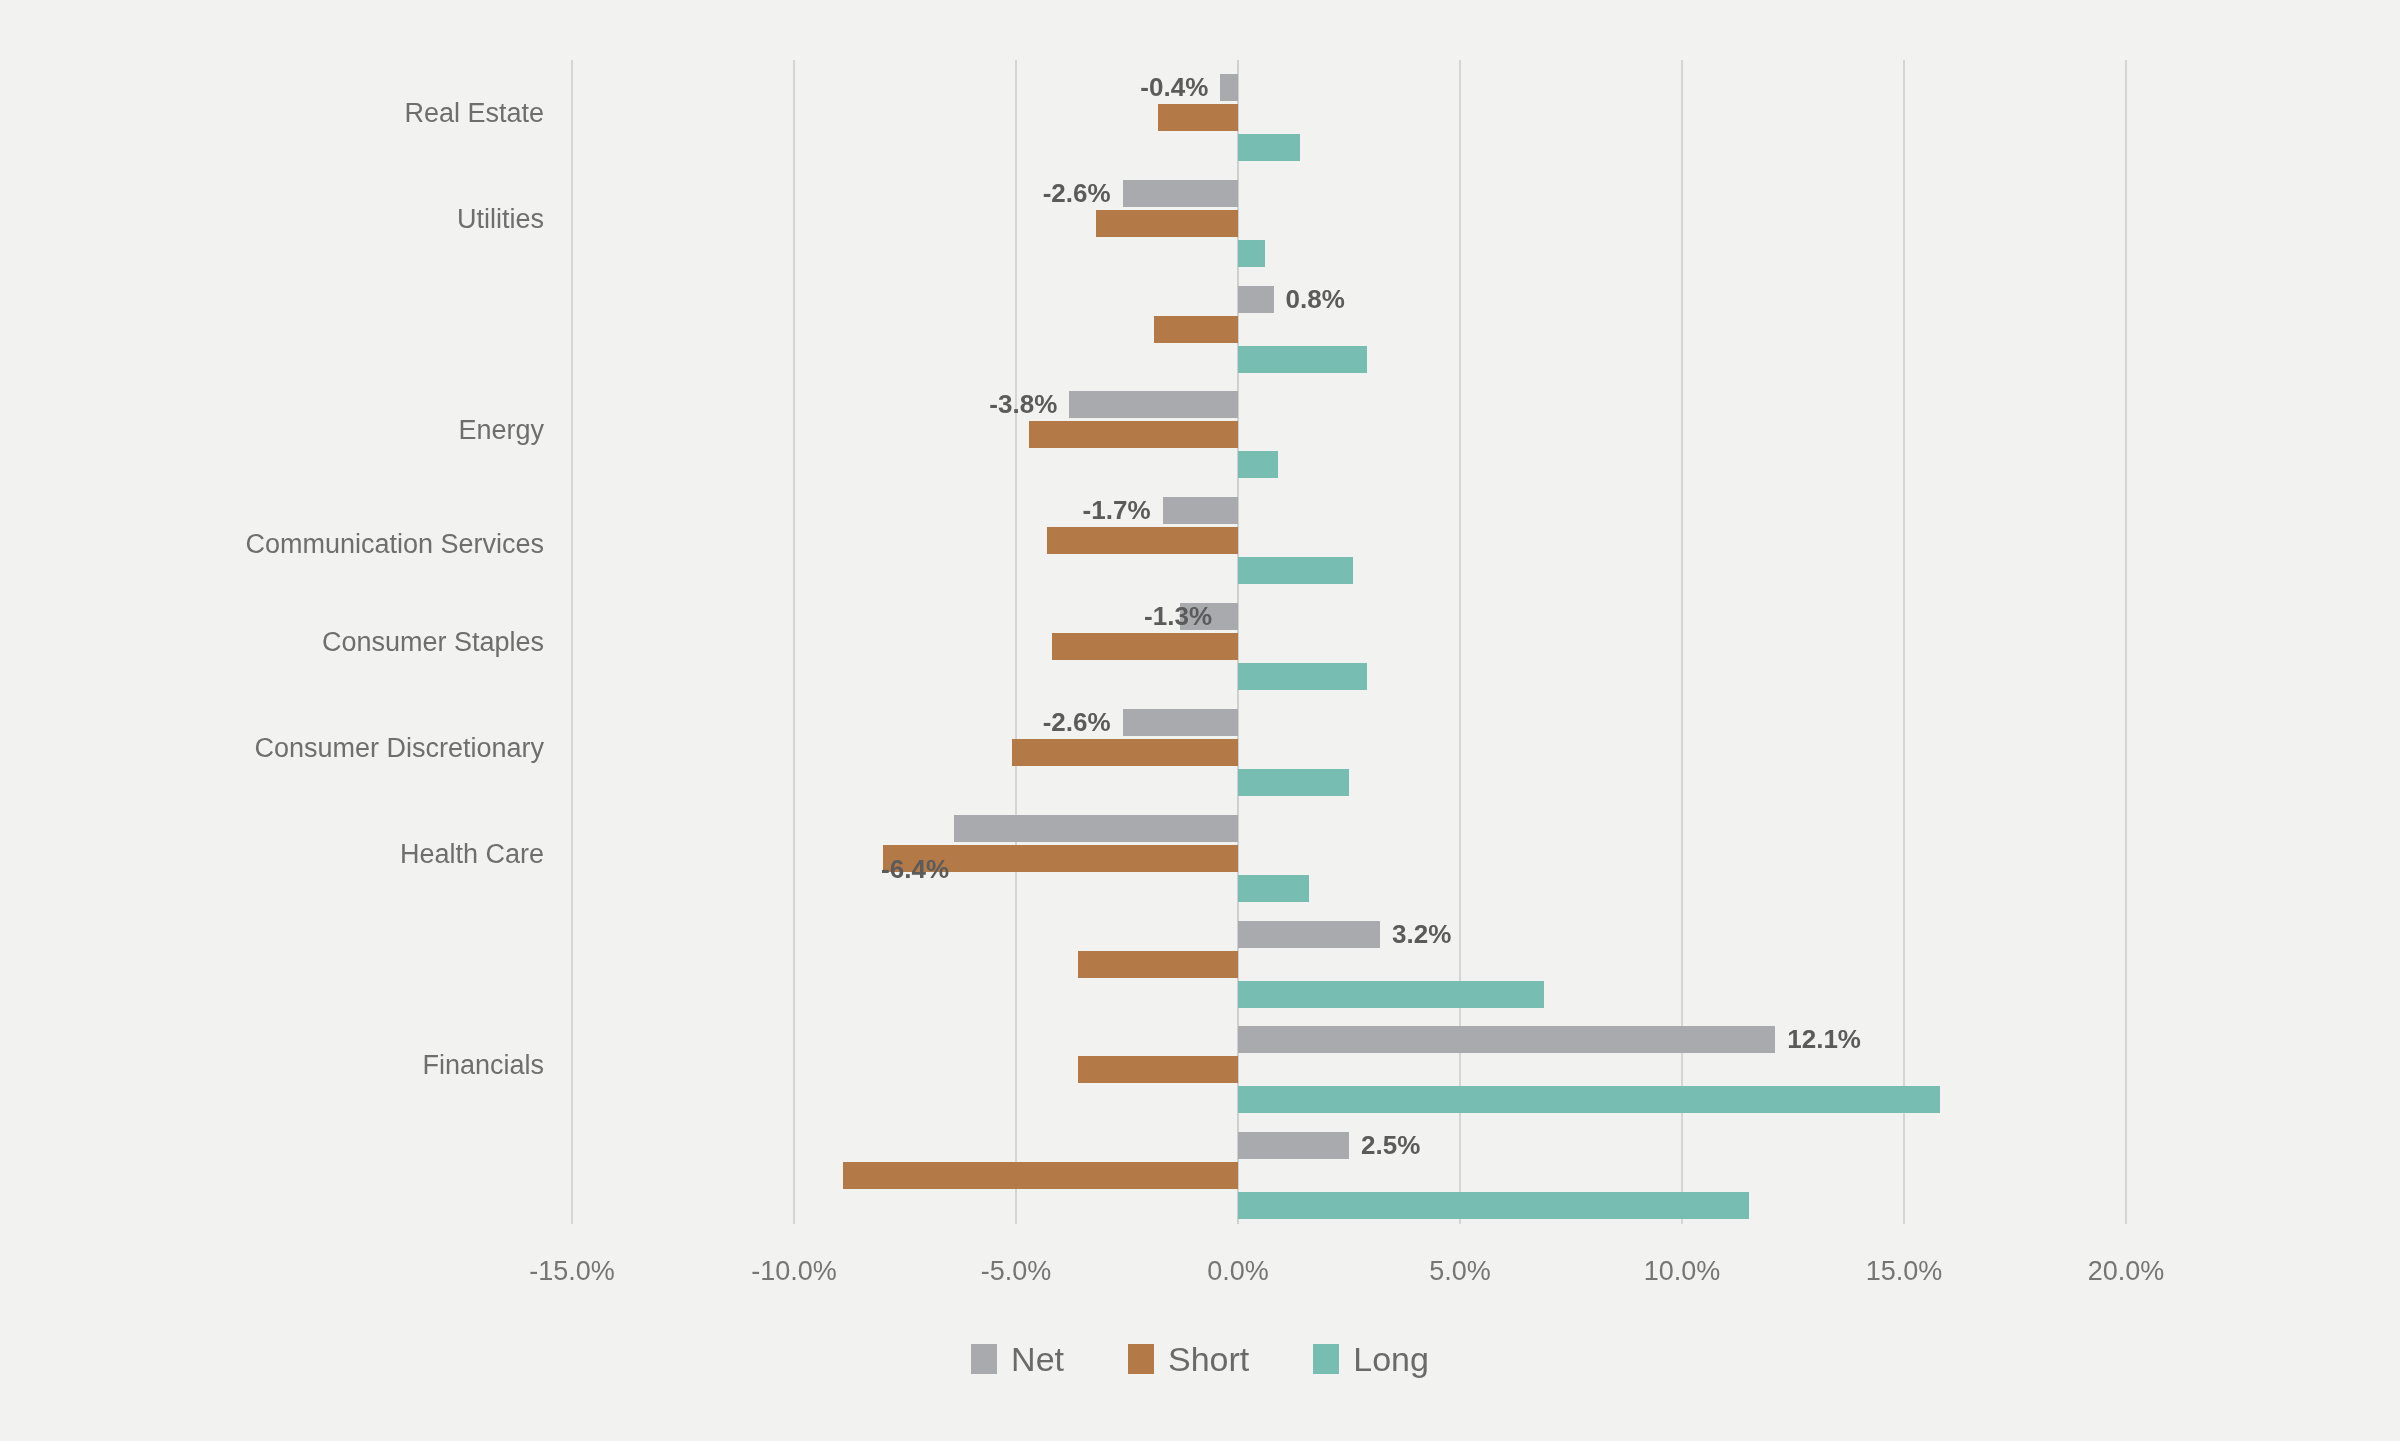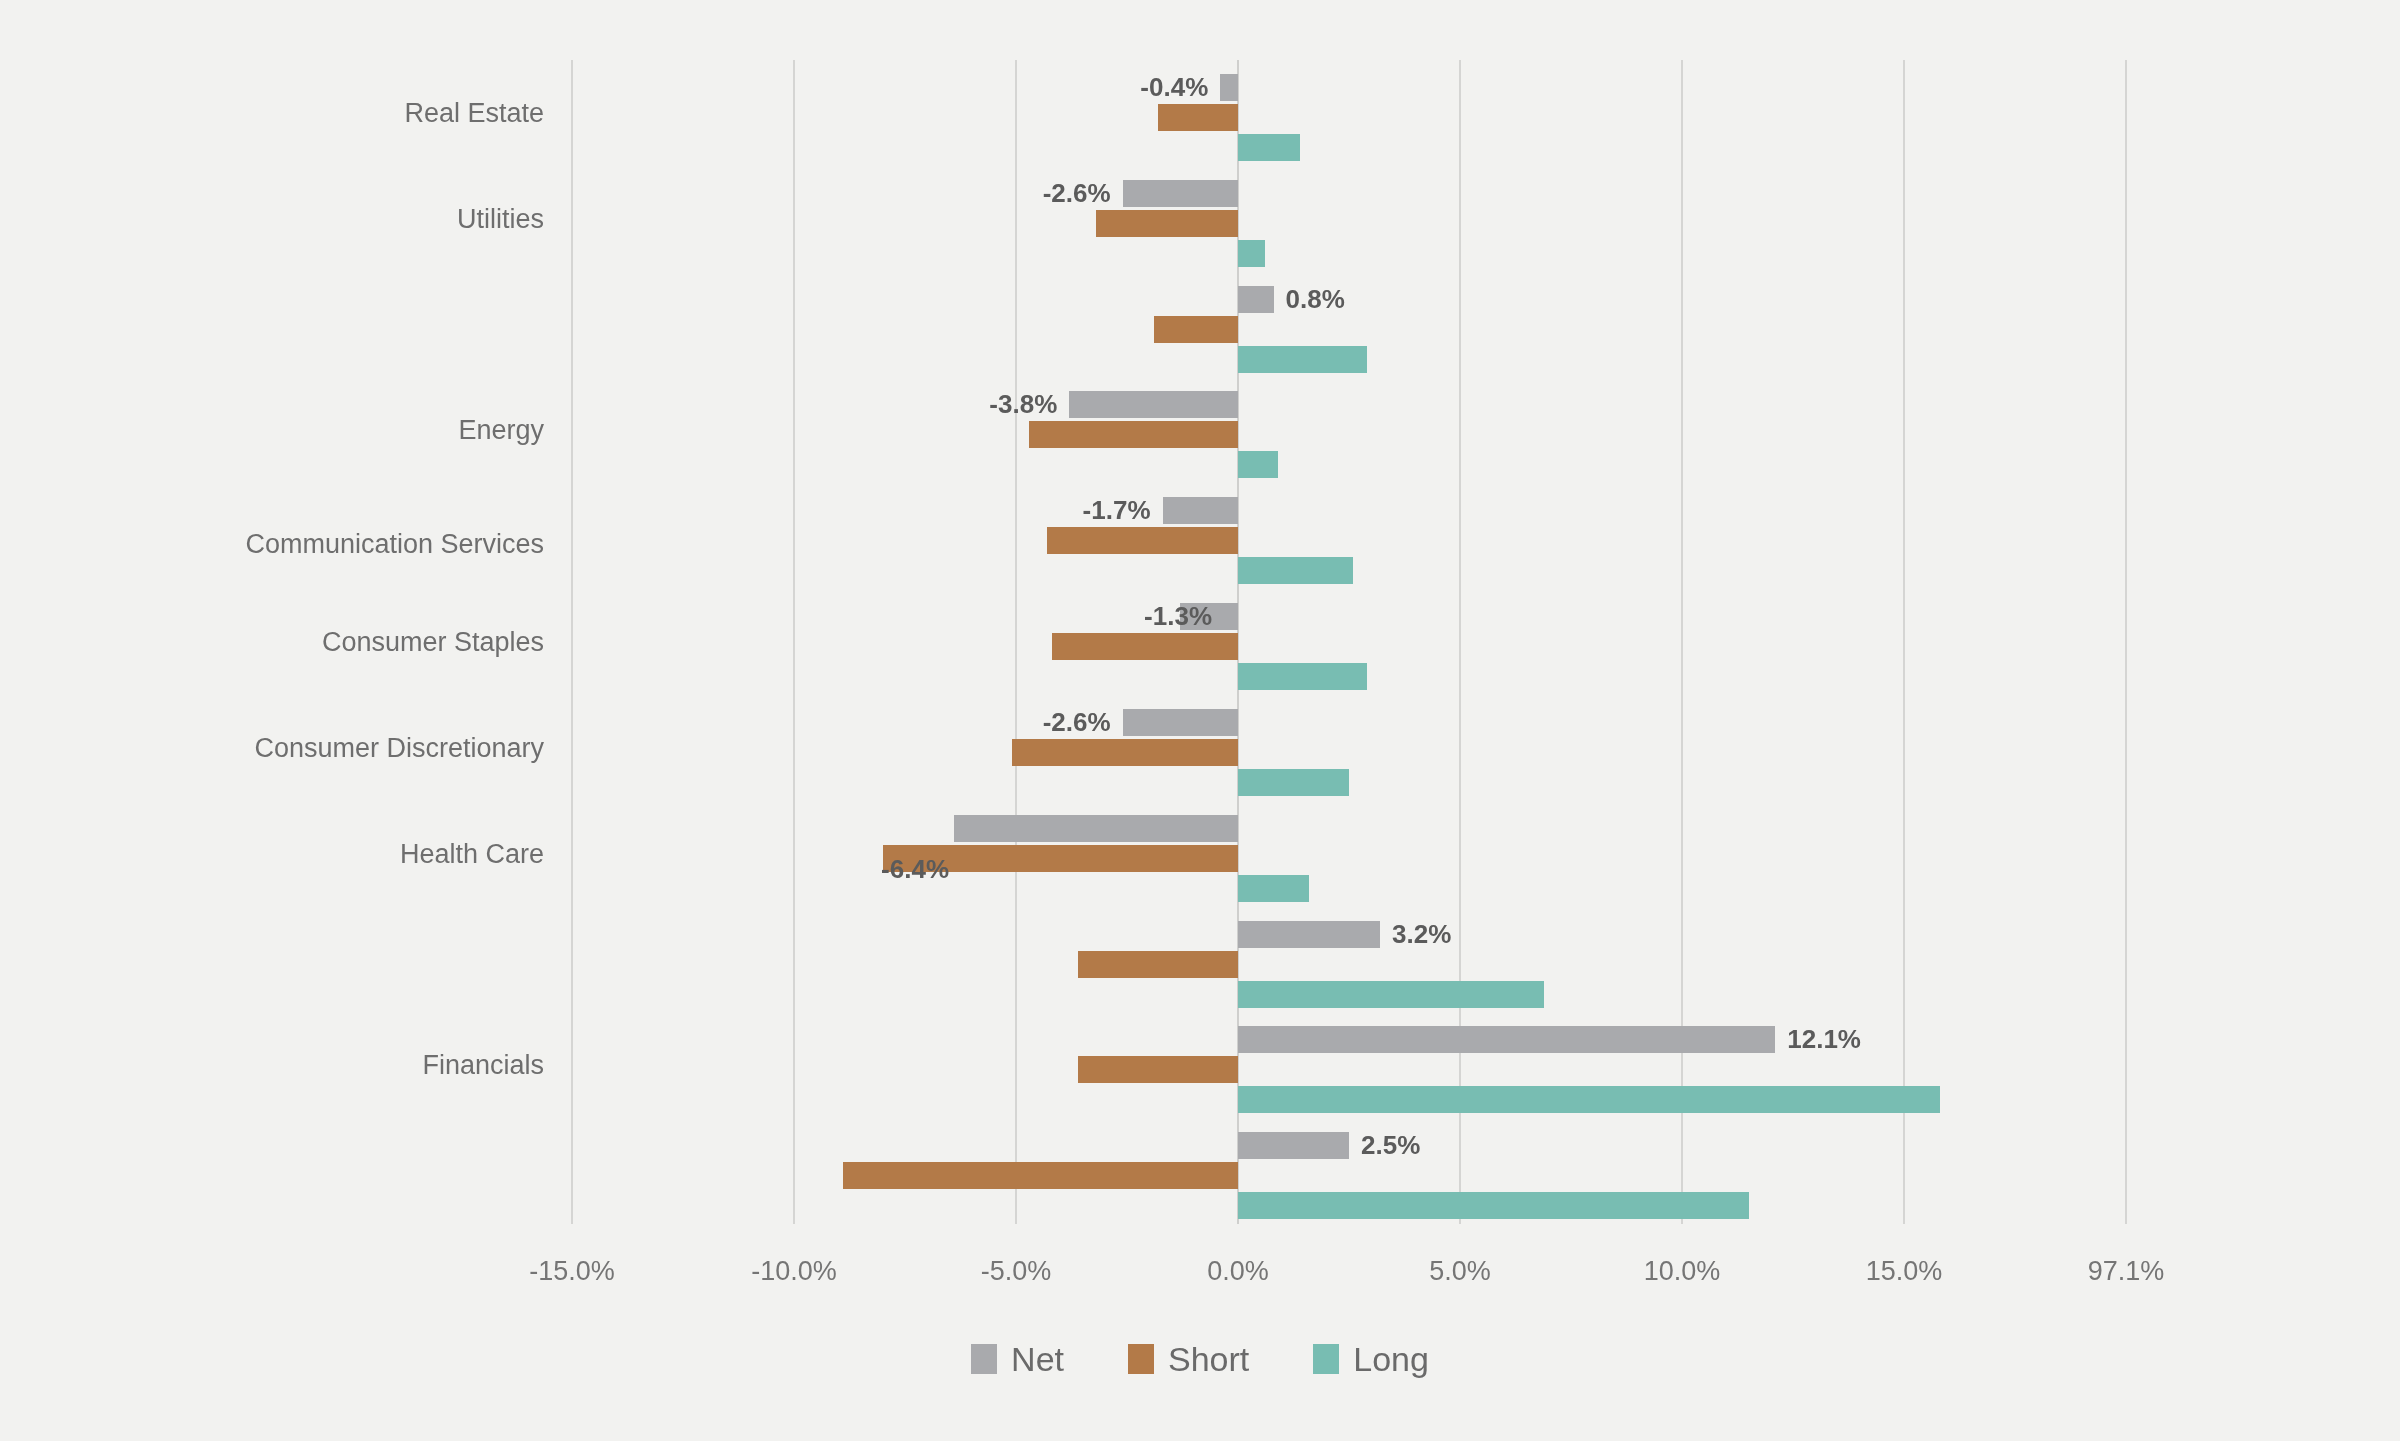--- a/index.html
+++ b/index.html
@@ -230,21 +230,21 @@
     </div>
 
   <div class="xlabels" id="xlabels">
       <div class="xlabel" style="left: 572px;">-15.0%</div>
       <div class="xlabel" style="left: 794px;">-10.0%</div>
       <div class="xlabel" style="left: 1016px;">-5.0%</div>
       <div class="xlabel" style="left: 1238px;">0.0%</div>
       <div class="xlabel" style="left: 1460px;">5.0%</div>
       <div class="xlabel" style="left: 1682px;">10.0%</div>
       <div class="xlabel" style="left: 1904px;">15.0%</div>
-      <div class="xlabel" style="left: 2126px;">97.1%</div>
+      <div class="xlabel" style="left: 2126px;">20.0%</div>
     </div>
 
   <div class="legend" id="legend">
       <div class="legend-item">
         <span class="legend-swatch" style="background: rgb(169, 170, 173);"></span>
         <span class="legend-text">Net</span>
       </div>
       <div class="legend-item">
         <span class="legend-swatch" style="background: rgb(179, 122, 72);"></span>
         <span class="legend-text">Short</span>

